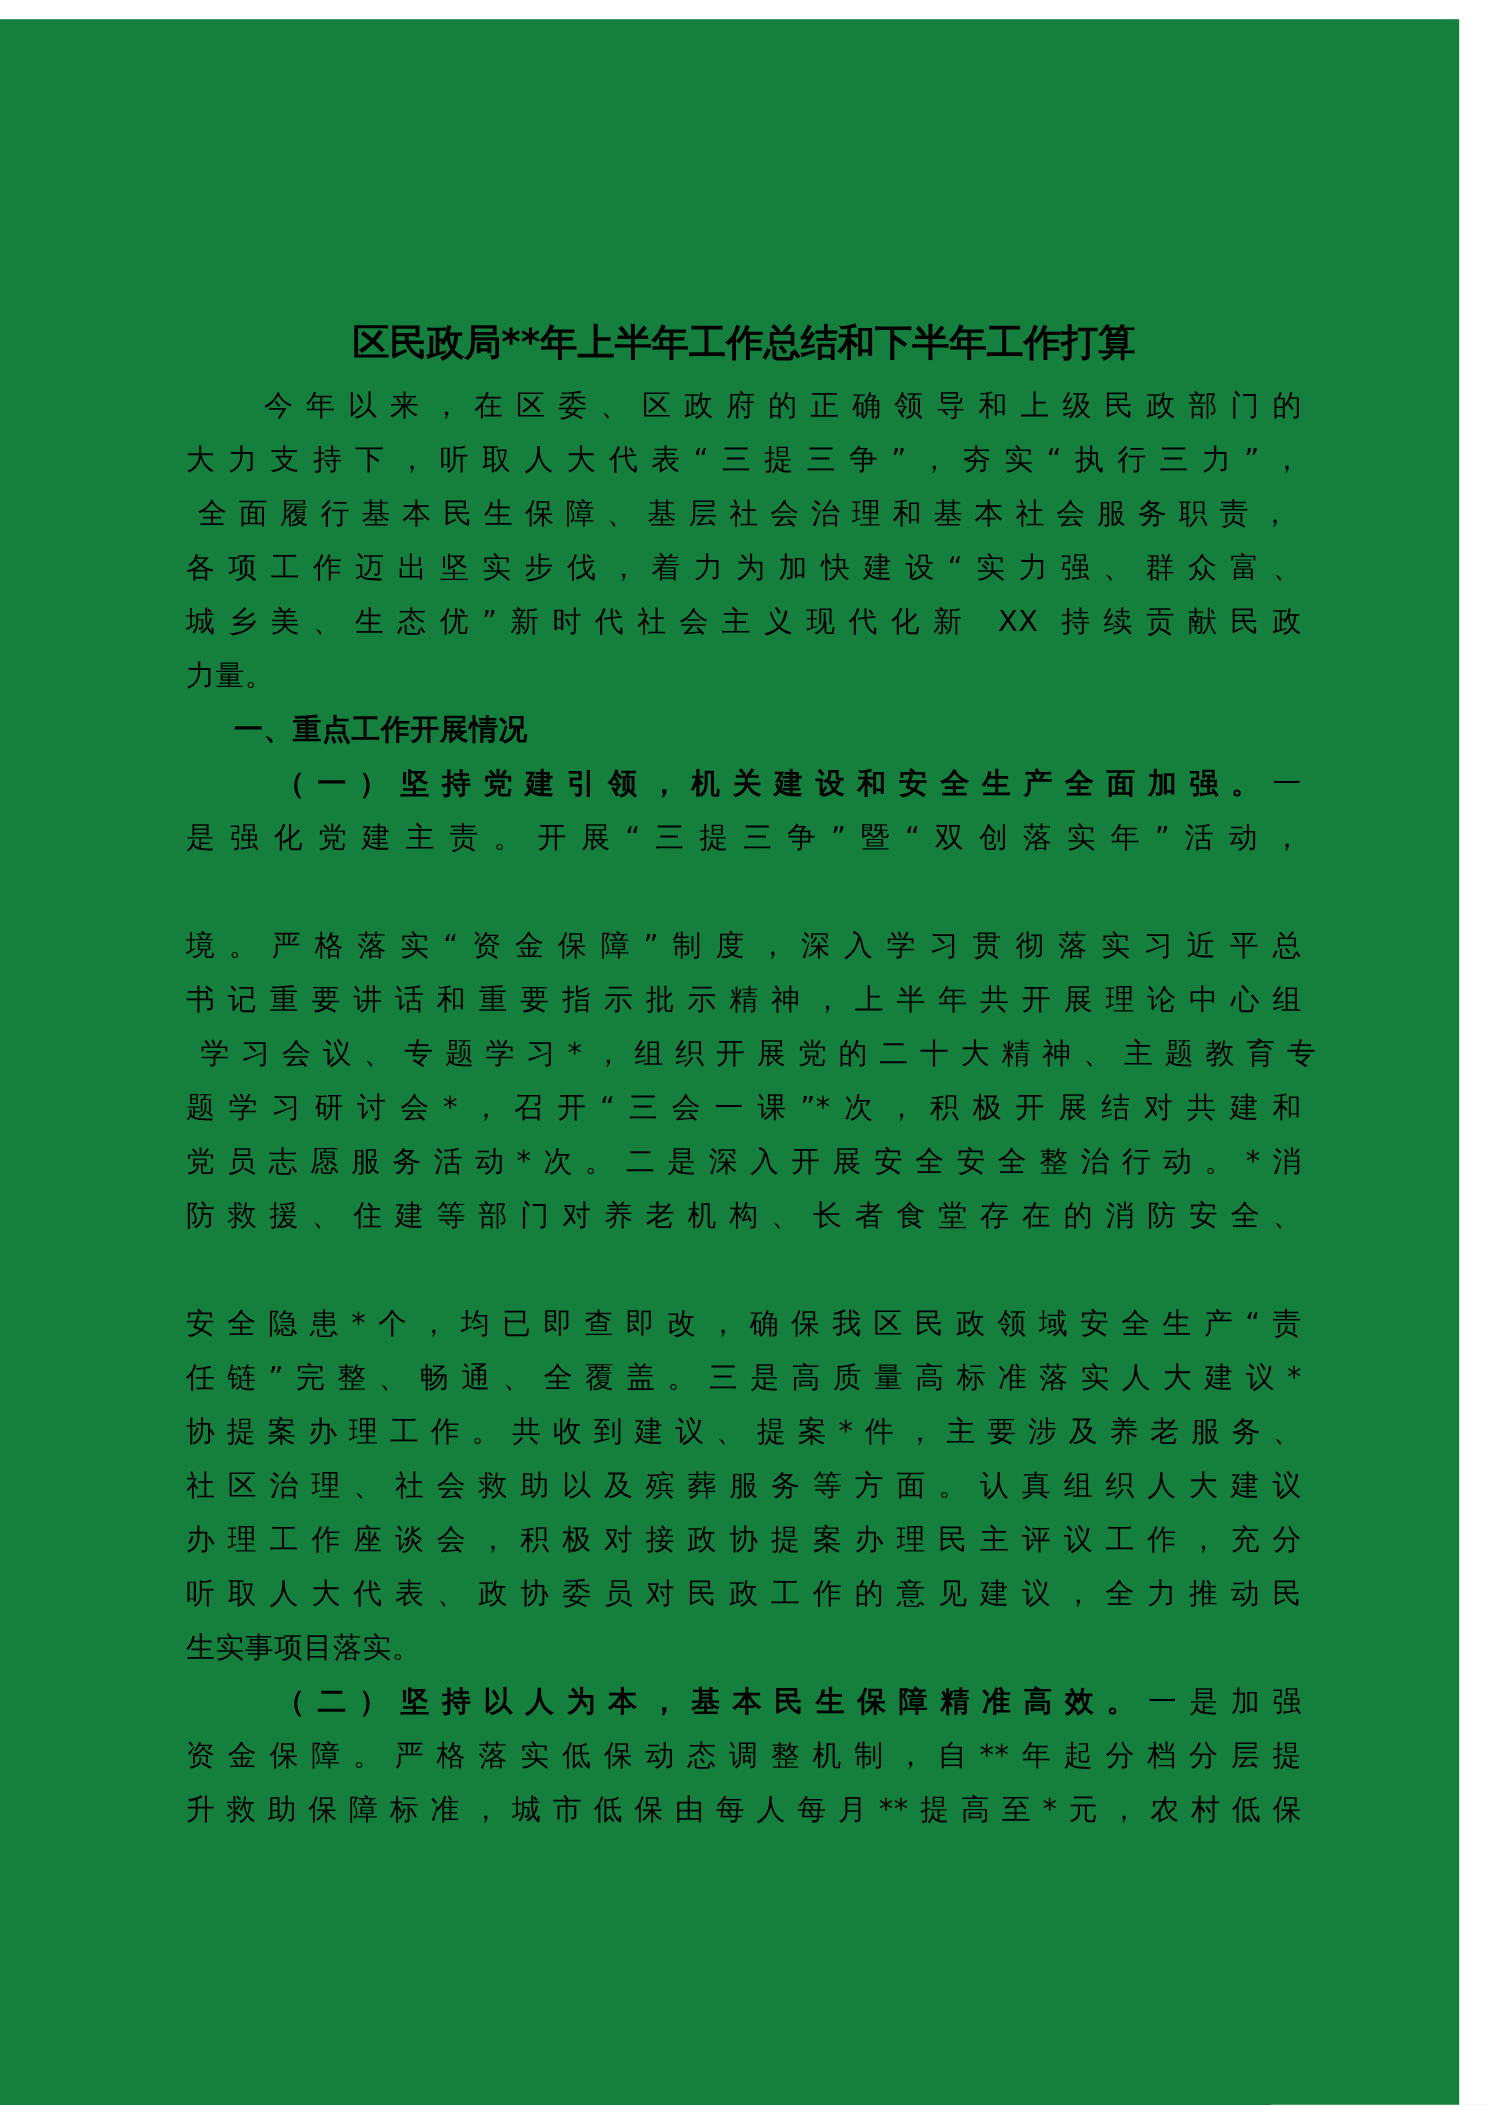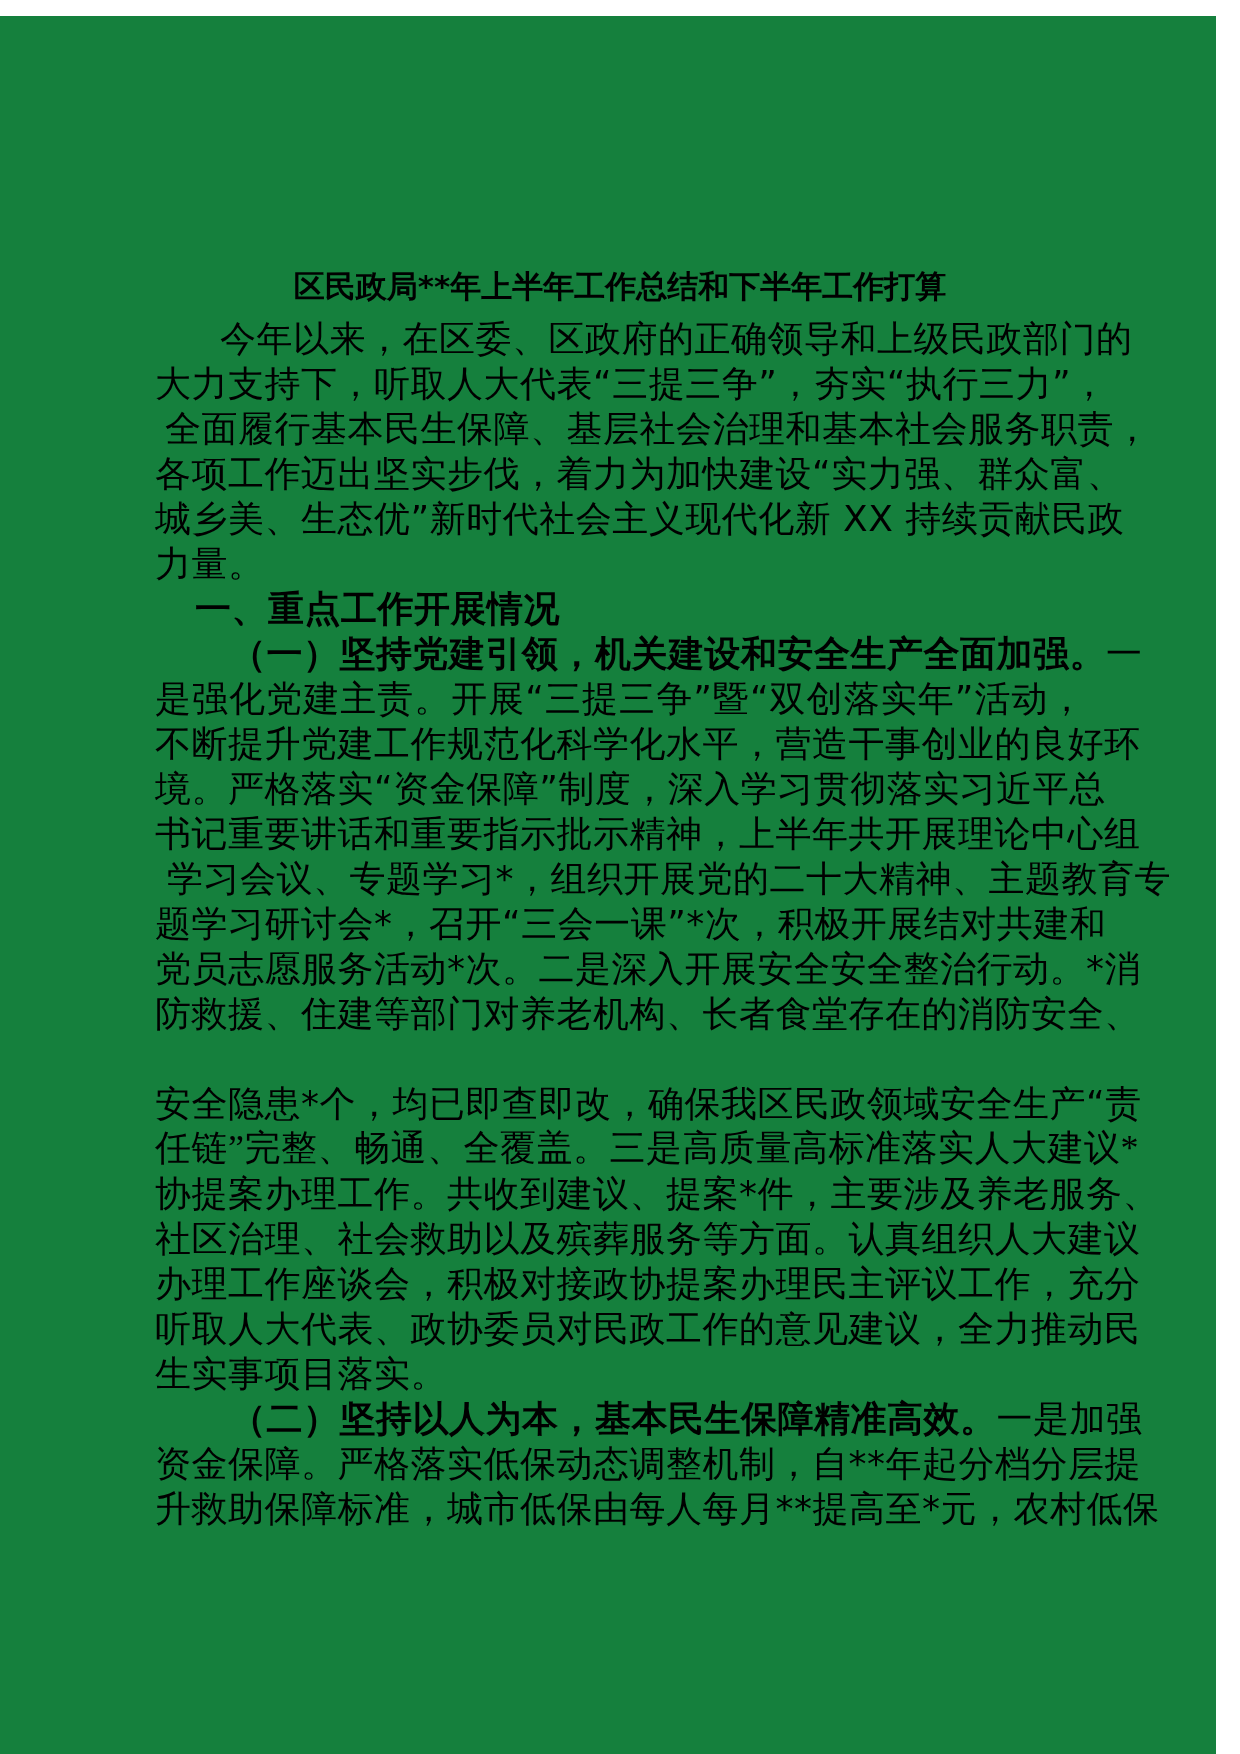--- a/index.html
+++ b/index.html
@@ -32,21 +32,21 @@
       font-weight: bold;
       line-height: 44px;
       letter-spacing: 0px;
       white-space: nowrap;
     }
     .line {
       position: absolute;
       left: 155px;
       width: 930px;
       height: 45px;
-      font-size: 36px;
+      font-size: 24px;
       line-height: 45px;
       white-space: nowrap;
       text-align: justify;
       text-align-last: justify;
       letter-spacing: 0.5px;
     }
     .line.last {
       text-align-last: left;
     }
     .line.indent { left: 220px; width: 865px; }
@@ -72,29 +72,28 @@
   <div class="line" style="top:480px;">城乡美、生态优”新时代社会主义现代化新 XX 持续贡献民政</div>
   <div class="line last" style="top:525px;">力量。</div>
 
   <div class="line heading" style="top:570px; left:195px;">一、重点工作开展情况</div>
 
   <div class="line indent2" style="top:615px; text-align-last: justify;">
     <span class="b">（一）坚持党建引领，机关建设和安全生产全面加强。</span><span>一</span>
   </div>
 
   <div class="line" style="top:660px;">是强化党建主责。开展“三提三争”暨“双创落实年”活动，</div>
-  <div class="line" style="top:705px;">不断提升党建工作规范化科学化水平，营造干事创业的良好环</div>
   <div class="line" style="top:750px;">境。严格落实“资金保障”制度，深入学习贯彻落实习近平总</div>
   <div class="line" style="top:795px;">书记重要讲话和重要指示批示精神，上半年共开展理论中心组</div>
   <div class="line" style="top:840px;margin-left:12px;">学习会议、专题学习*，组织开展党的二十大精神、主题教育专</div>
   <div class="line" style="top:885px;">题学习研讨会*，召开“三会一课”*次，积极开展结对共建和</div>
   <div class="line" style="top:930px;">党员志愿服务活动*次。二是深入开展安全安全整治行动。*消</div>
   <div class="line" style="top:975px;">防救援、住建等部门对养老机构、长者食堂存在的消防安全、</div>
   <div class="line" style="top:1065px;">安全隐患*个，均已即查即改，确保我区民政领域安全生产“责</div>
-  <div class="line" style="top:1110px;font-family:Liberation Serif, serif;">任链”完整、畅通、全覆盖。三是高质量高标准落实人大建议*</div>
+  <div class="line" style="top:1110px;">任链”完整、畅通、全覆盖。三是高质量高标准落实人大建议*</div>
   <div class="line" style="top:1155px;">协提案办理工作。共收到建议、提案*件，主要涉及养老服务、</div>
   <div class="line" style="top:1200px;">社区治理、社会救助以及殡葬服务等方面。认真组织人大建议</div>
   <div class="line" style="top:1245px;">办理工作座谈会，积极对接政协提案办理民主评议工作，充分</div>
   <div class="line" style="top:1290px;">听取人大代表、政协委员对民政工作的意见建议，全力推动民</div>
   <div class="line last" style="top:1335px;">生实事项目落实。</div>
 
   <div class="line indent2" style="top:1380px; text-align-last: justify;">
     <span class="b">（二）坚持以人为本，基本民生保障精准高效。</span><span>一是加强</span>
   </div>
 

